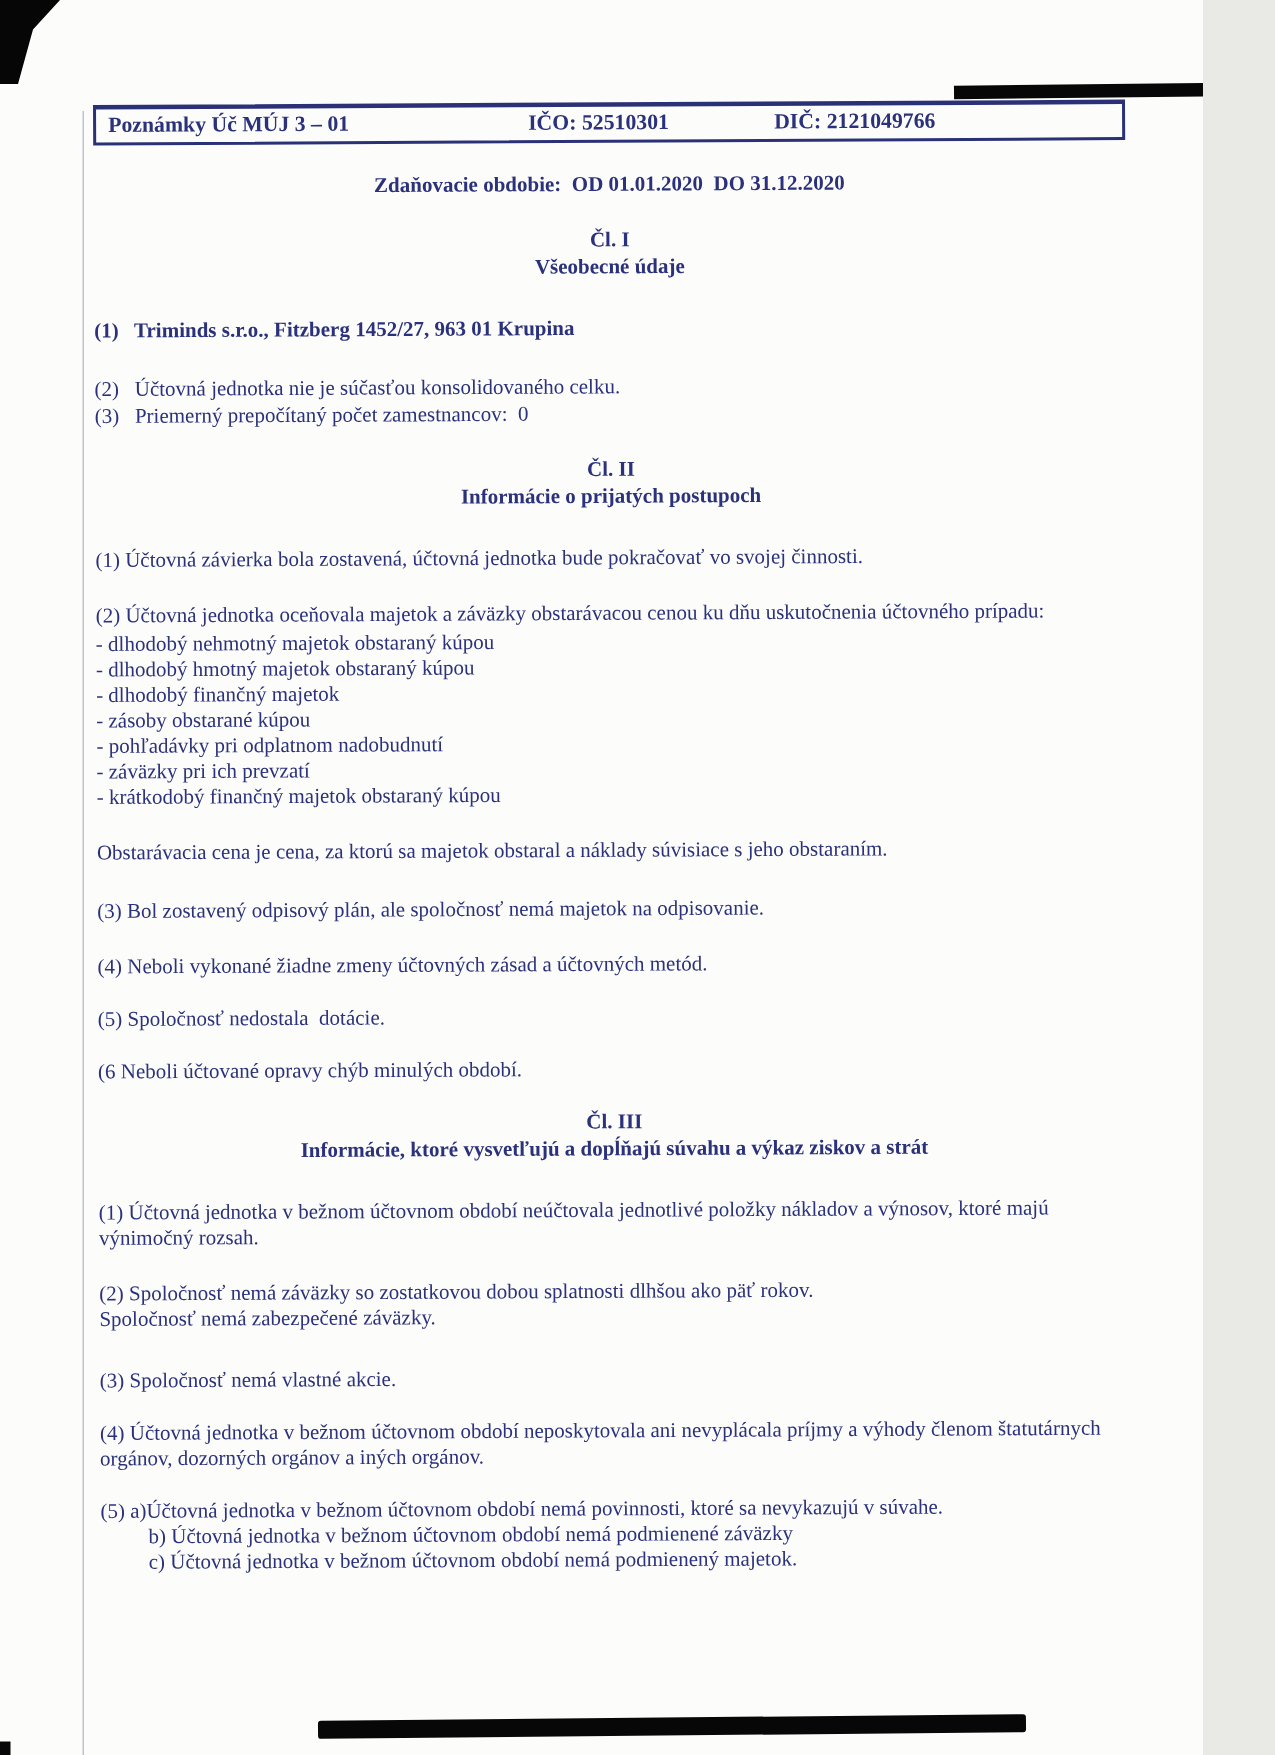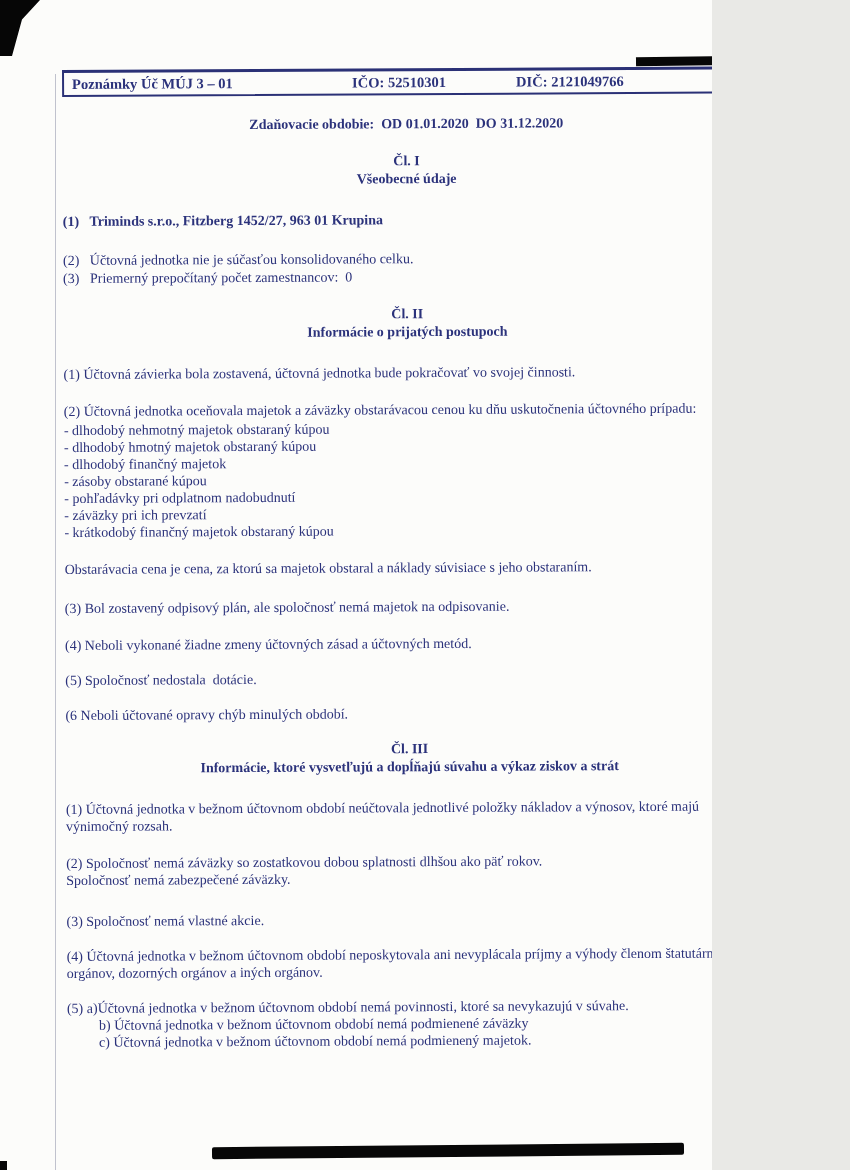--- a/index.html
+++ b/index.html
@@ -1,21 +1,21 @@
 <!DOCTYPE html>
 <html><head>
 <meta charset="utf-8">
 <style>
   * { box-sizing: border-box; }
   html, body { margin: 0; padding: 0; }
   body { background: #e9e9e6; }
 
   .page {
     position: relative;
-    width: 712px;
+    width: 802px;
     height: 1170px;
     background: #fcfcfa;
     overflow: hidden;
     font-family: "Liberation Serif", serif;
     color: #2b327b;
   }
 
   
   .corner-tl {
     position: absolute; left: 0; top: 0; width: 40px; height: 56px;

